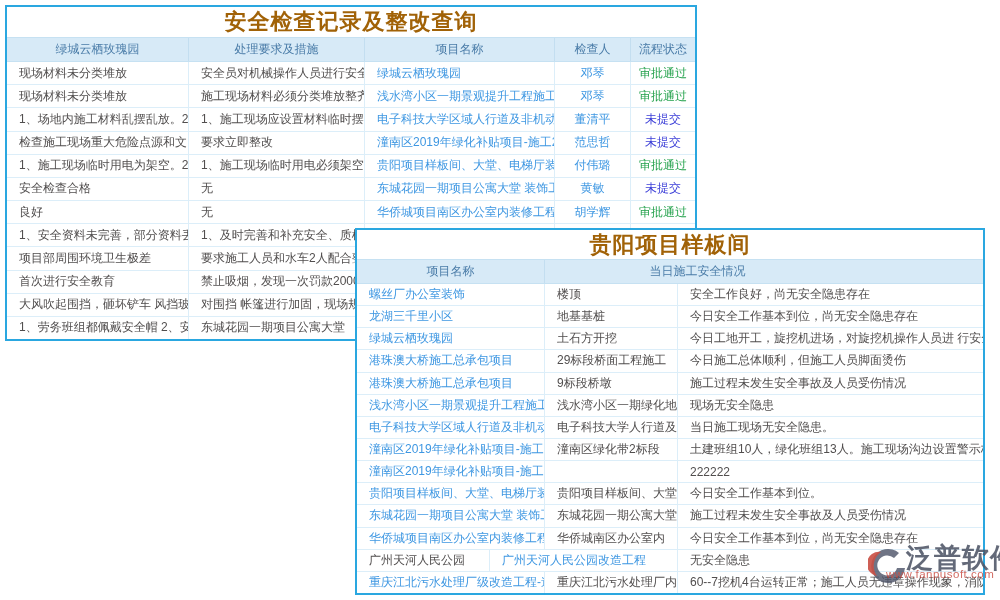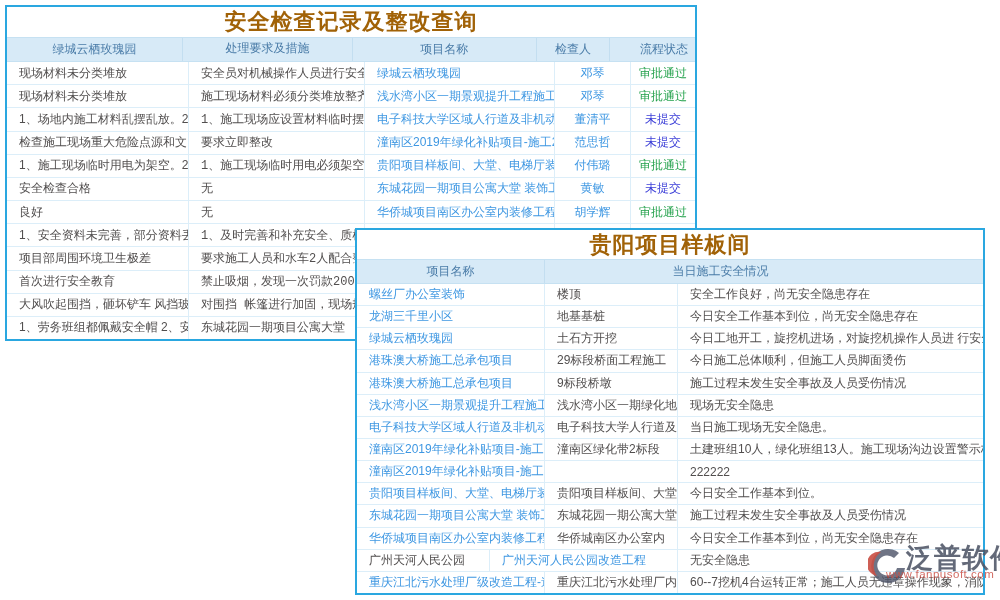--- a/index.html
+++ b/index.html
@@ -35,35 +35,35 @@
   .thead{
     display:flex;flex:0 0 25px;background:var(--header-bg);
     border-top:1px solid #C6E1F2;border-bottom:1px solid #C6E1F2;
     box-sizing:border-box;
   }
   .th{
     color:var(--header-text);font-size:12px;text-align:center;line-height:23px;
     border-right:1px solid #C3DEF0;box-sizing:border-box;
     overflow:hidden;white-space:nowrap;
   }
-  .th:last-child{border-right:none;margin-left:23px;}
+  .th:last-child{border-right:none;}
   .tbody{flex:1 1 auto;display:flex;flex-direction:column;}
   .tr{display:flex;flex:1 1 0;border-bottom:1px solid var(--row-line);box-sizing:border-box;}
   .tr:last-child{border-bottom:none;}
   .td{
     display:flex;align-items:center;
     font-size:12px;color:var(--body-text);
     padding:0 6px 0 12px;box-sizing:border-box;
     border-right:1px solid var(--row-line);
     overflow:hidden;white-space:nowrap;
   }
   .td:last-child{border-right:none;}
   
   .pa-c1{width:182px;}
-  .pa-c2{width:176px;font-family:Liberation Mono, monospace;}
+  .pa-c2{width:176px;}
   .pa-c3{width:190px;}
   .pa-c4{width:76px;justify-content:center;padding:0;}
   .pa-c5{width:64px;justify-content:center;padding:0;}
   
   .pb-c1{width:188px;}
   .pb-c2{width:133px;}
   .pb-c3{width:305px;}
   .link{color:var(--link-blue);cursor:pointer;}
   .inspector{color:var(--link-blue);}
   .status-approved{color:var(--approved-green);}

